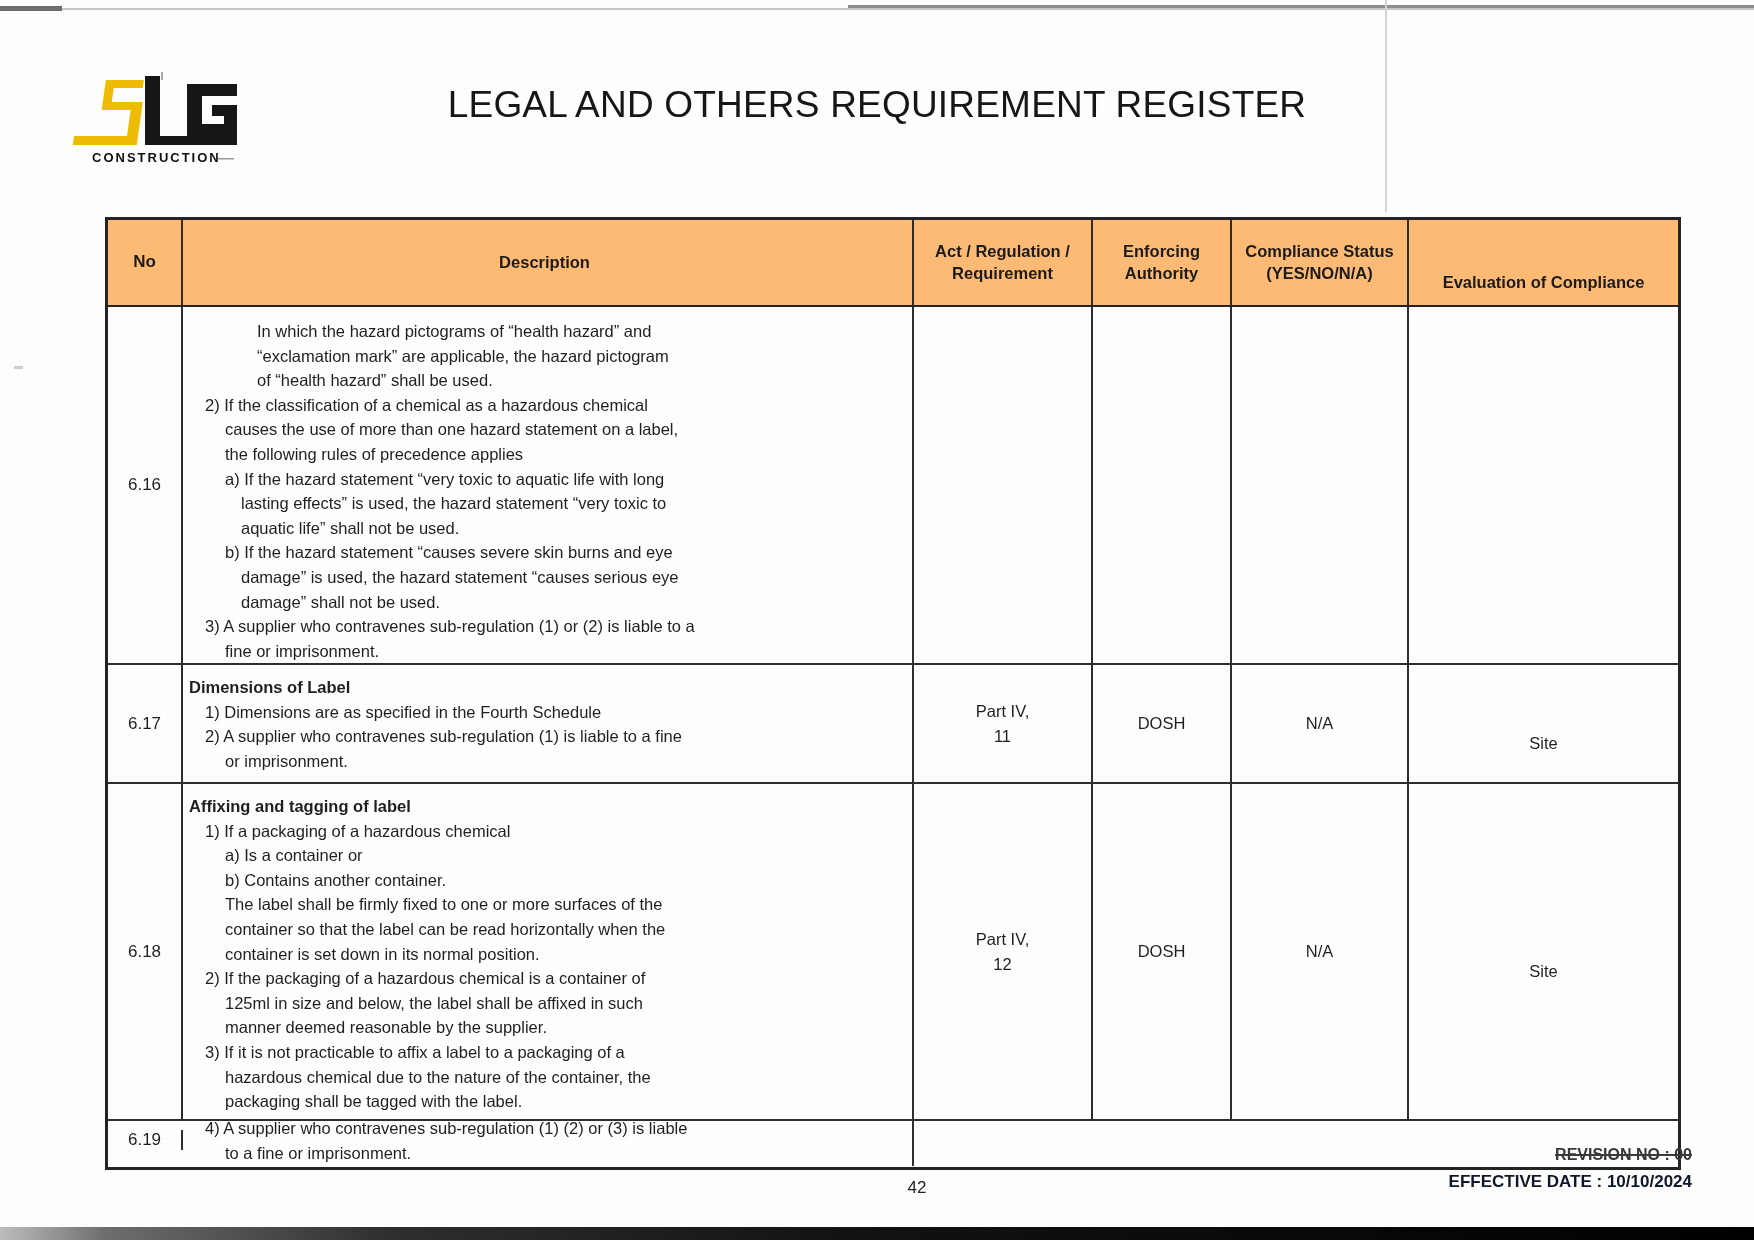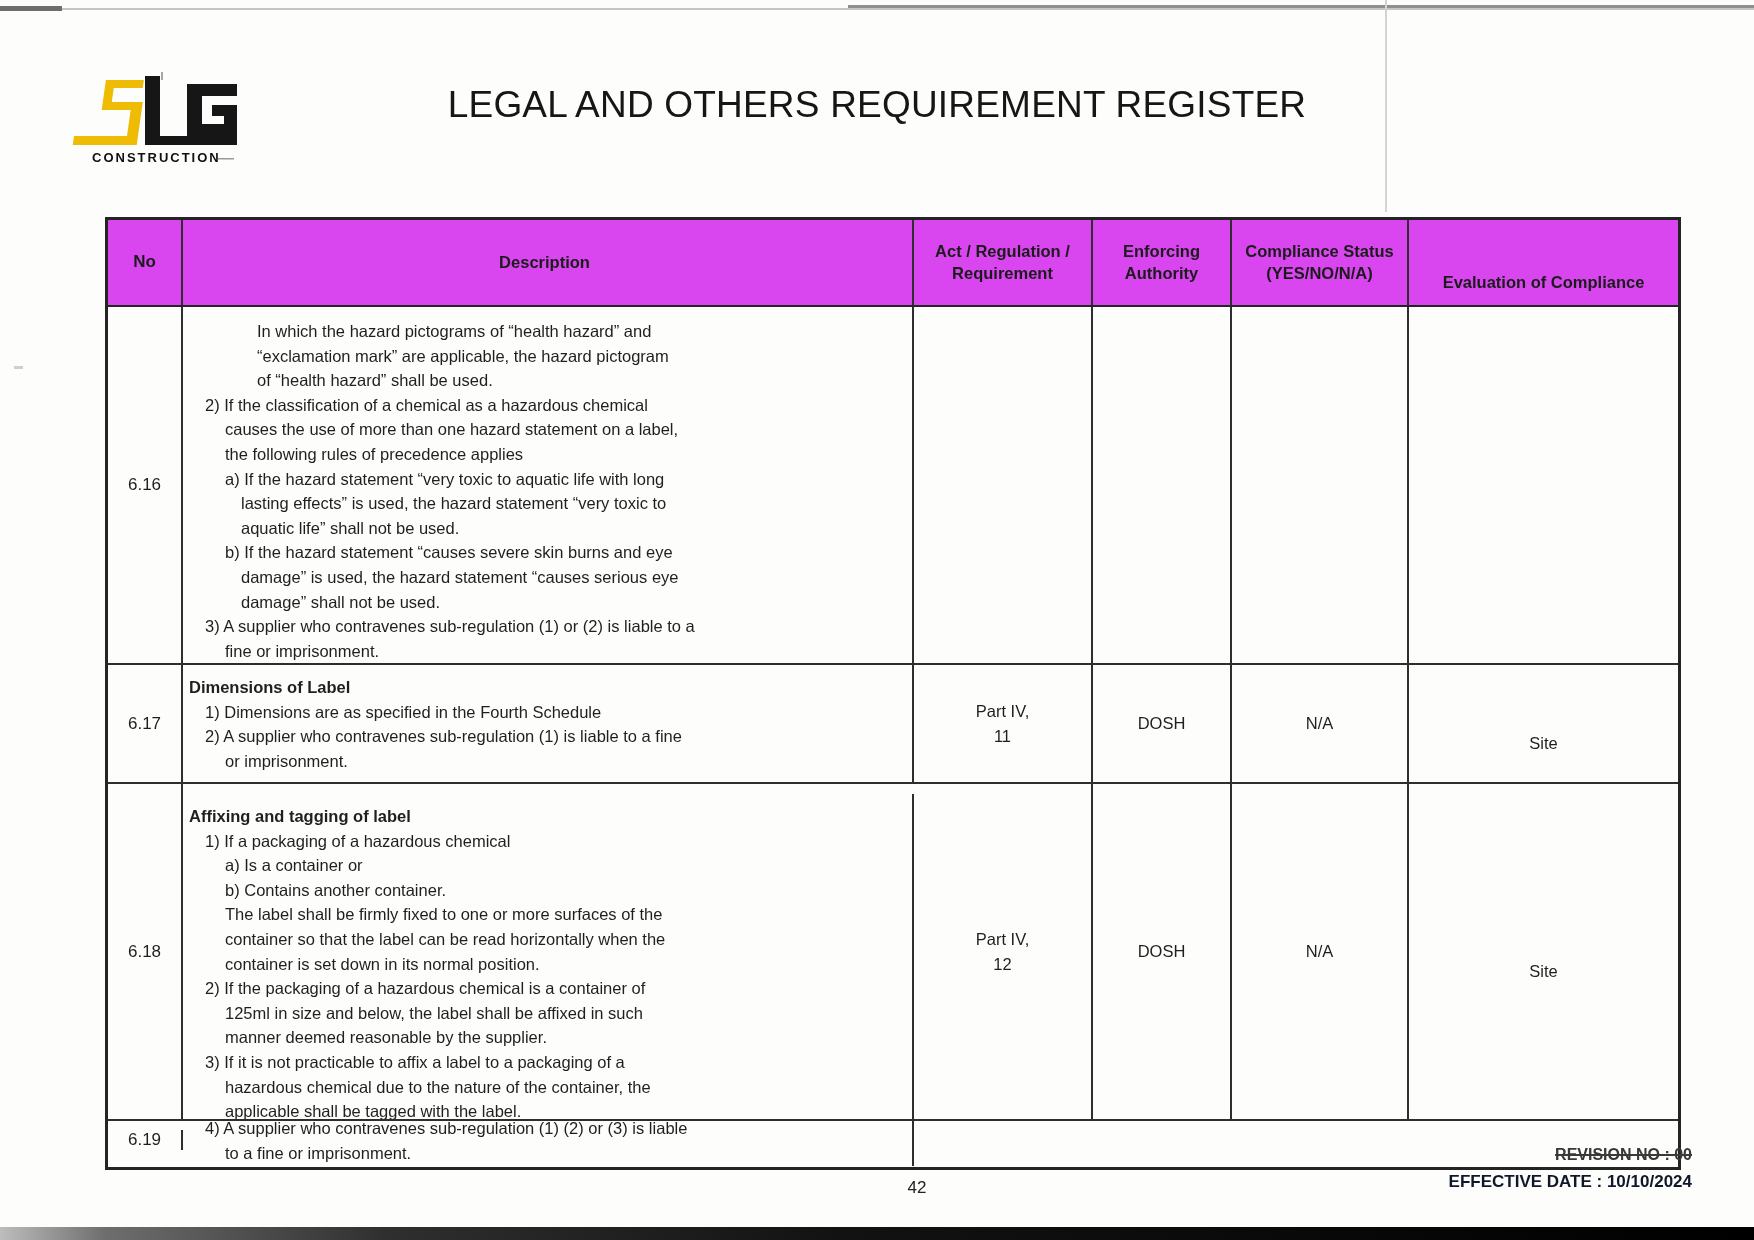--- a/index.html
+++ b/index.html
@@ -17,21 +17,21 @@
   .scan-bottom{position:absolute;bottom:0;left:0;right:0;height:13px;
     background:linear-gradient(to right,#bdbdbd 0,#6e6e6e 6%,#2f2f2f 22%,#121212 48%,#000 100%);}
   
   .logo{position:absolute;left:66px;top:72px;width:190px;height:100px;}
   
   .title{position:absolute;top:84px;left:0;width:1754px;text-align:center;
     font-size:37px;font-weight:400;color:#161616;letter-spacing:.2px;}
   
   .reg-table{position:absolute;left:105px;top:217px;width:1576px;height:953px;
     border:3px solid #242424;box-sizing:border-box;}
-  .thead{display:flex;height:85px;background:#d946ef;border-bottom:2px solid #242424;}
+  .thead{display:flex;height:85px;background:#fdba74;border-bottom:2px solid #242424;}
   .hc{display:flex;align-items:center;justify-content:center;text-align:center;
     font-weight:700;font-size:16.5px;line-height:1.3;color:#1b1b1b;
     border-right:2px solid #2e2e2e;box-sizing:border-box;padding:0 10px;}
   .hc:last-child{border-right:none;}
   .trow{display:flex;box-sizing:border-box;}
   .trow + .trow{border-top:2px solid #2e2e2e;}
   .cell{border-right:2px solid #2e2e2e;box-sizing:border-box;overflow:hidden;}
   .cell:last-child{border-right:none;}
   .c-no{width:75px;display:flex;align-items:center;justify-content:center;font-size:17px;}
   .c-desc{width:731px;padding-left:4px;}
@@ -122,34 +122,34 @@
           <div class="cell c-act center">
             <div>Part IV,</div>
             <div>11</div>
           </div>
           <div class="cell c-auth center">DOSH</div>
           <div class="cell c-status center">N/A</div>
           <div class="cell c-eval center">Site</div>
         </div>
         <div class="trow" style="height: 337px;">
           <div class="cell c-no">6.18</div>
-          <div class="cell c-desc" style="padding-top: 10px; margin-top: 10px;">
+          <div class="cell c-desc" style="padding-top: 10px;">
             <div class="dline i0 b">Affixing and tagging of label</div>
             <div class="dline i1">1) If a packaging of a hazardous chemical</div>
             <div class="dline i2">a) Is a container or</div>
             <div class="dline i2">b) Contains another container.</div>
             <div class="dline i2">The label shall be firmly fixed to one or more surfaces of the</div>
             <div class="dline i2">container so that the label can be read horizontally when the</div>
             <div class="dline i2">container is set down in its normal position.</div>
             <div class="dline i1">2) If the packaging of a hazardous chemical is a container of</div>
             <div class="dline i2">125ml in size and below, the label shall be affixed in such</div>
             <div class="dline i2">manner deemed reasonable by the supplier.</div>
             <div class="dline i1">3) If it is not practicable to affix a label to a packaging of a</div>
             <div class="dline i2">hazardous chemical due to the nature of the container, the</div>
-            <div class="dline i2">applicable shall be tagged with the label.</div>
+            <div class="dline i2">packaging shall be tagged with the label.</div>
           </div>
           <div class="cell c-act center">
             <div>Part IV,</div>
             <div>12</div>
           </div>
           <div class="cell c-auth center">DOSH</div>
           <div class="cell c-status center">N/A</div>
           <div class="cell c-eval center">Site</div>
         </div>
         <div class="trow" style="height: 40px; align-items: center;">

